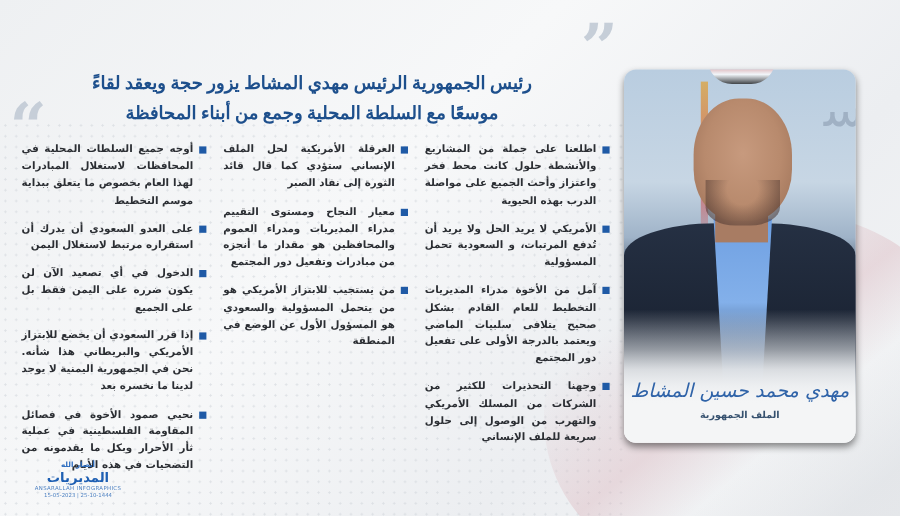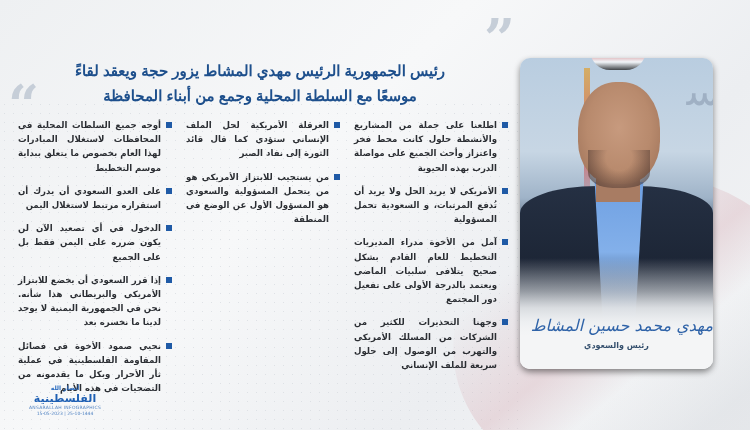--- a/index.html
+++ b/index.html
@@ -28,21 +28,21 @@
       color: #c6ced8; line-height: 1;
     }
     .quote-open {
       position: absolute; left: 8px; top: 78px;
       font-family: "DejaVu Serif", serif; font-size: 54px; font-weight: bold;
       color: #c6ced8; line-height: 1;
     }
     .title {
       position: absolute; left: 40px; top: 58px; width: 440px;
       text-align: center; direction: rtl;
-      font-family: Liberation Sans, sans-serif; font-weight: bold;
+      font-family: Liberation Serif, serif; font-weight: bold;
       font-size: 15px; line-height: 25px; color: #1d4f8c;
     }
     .columns {
       position: absolute; left: 18px; top: 118px; width: 490px; height: 270px;
       display: flex; flex-direction: row; direction: rtl; gap: 14px;
     }
     .col { flex: 1; display: flex; flex-direction: column; gap: 9px; }
     .bullet {
       display: flex; flex-direction: row; direction: rtl; align-items: flex-start;
       font-size: 8.6px; line-height: 14.2px; color: #2b2e33; font-weight: bold;
@@ -94,21 +94,21 @@
     .shirt {
       position: absolute; left: 70px; top: 124px; width: 58px; height: 140px;
       background: linear-gradient(180deg, #6fa0e2 0%, #83b0ea 50%, rgba(131,176,234,0.0) 100%);
       clip-path: polygon(8% 0, 92% 0, 78% 100%, 22% 100%);
     }
     .fade {
       position: absolute; left: 0; top: 200px; width: 193px; height: 111px;
       background: linear-gradient(180deg, rgba(246,247,248,0) 0%, rgba(240,242,244,0.85) 45%, #f4f5f6 70%);
     }
     .signature {
-      position: absolute; left: 0; top: 258px; width: 193px; 
+      position: absolute; left: 0; top: 258px; width: 193px; text-align: center;
       font-family: "DejaVu Serif", serif; font-style: italic; font-size: 16px;
       color: #2f63a8; letter-spacing: 0.5px;
     }
     .caption {
       position: absolute; left: 0; top: 283px; width: 193px; text-align: center;
       font-size: 8px; color: #35506e; font-weight: bold;
     }
     .logo {
       position: absolute; left: 20px; top: 384px; width: 90px; text-align: center; direction: rtl;
     }
@@ -147,20 +147,24 @@
       </div>
     <div class="bullet">
         <span class="sq"></span>
         <span class="txt">وجهنا التحذيرات للكثير من الشركات من المسلك الأمريكي والتهرب من الوصول إلى حلول سريعة للملف الإنساني</span>
       </div>
   </div>
   <div class="col">
     <div class="bullet">
         <span class="sq"></span>
         <span class="txt">العرقلة الأمريكية لحل الملف الإنساني ستؤدي كما قال قائد الثورة إلى نفاد الصبر</span>
+      </div>
+    <div class="bullet">
+        <span class="sq"></span>
+        <span class="txt">معيار النجاح ومستوى التقييم مدراء المديريات ومدراء العموم والمحافظين هو مقدار ما أنجزه من مبادرات وتفعيل دور المجتمع</span>
       </div>
     <div class="bullet">
         <span class="sq"></span>
         <span class="txt">من يستجيب للابتزاز الأمريكي هو من يتحمل المسؤولية والسعودي هو المسؤول الأول عن الوضع في المنطقة</span>
       </div>
   </div>
   <div class="col">
     <div class="bullet">
         <span class="sq"></span>
         <span class="txt">أوجه جميع السلطات المحلية في المحافظات لاستغلال المبادرات لهذا العام بخصوص ما يتعلق ببداية موسم التخطيط</span>
@@ -188,21 +192,21 @@
   <div class="photo-bg-calli">ﺳ</div>
   <div class="emblem"></div>
   <div class="flag-stripe"></div>
   <div class="jacket"></div>
   <div class="shirt"></div>
   <div class="neck"></div>
   <div class="head"></div>
   <div class="hair-beard"></div>
   <div class="fade"></div>
   <div class="signature">مهدي محمد حسين المشاط</div>
-  <div class="caption">رئيس والسعودي</div>
+  <div class="caption">الملف الجمهورية</div>
 </div>
 
 <div class="logo">
   <div class="l1">أنصار الله</div>
-  <div class="l2">الفلسطينية</div>
+  <div class="l2">المديريات</div>
   <div class="l3">ANSARALLAH INFOGRAPHICS</div>
   <div class="l4">15-05-2023 | 25-10-1444</div>
 </div>
 
 </body></html>

